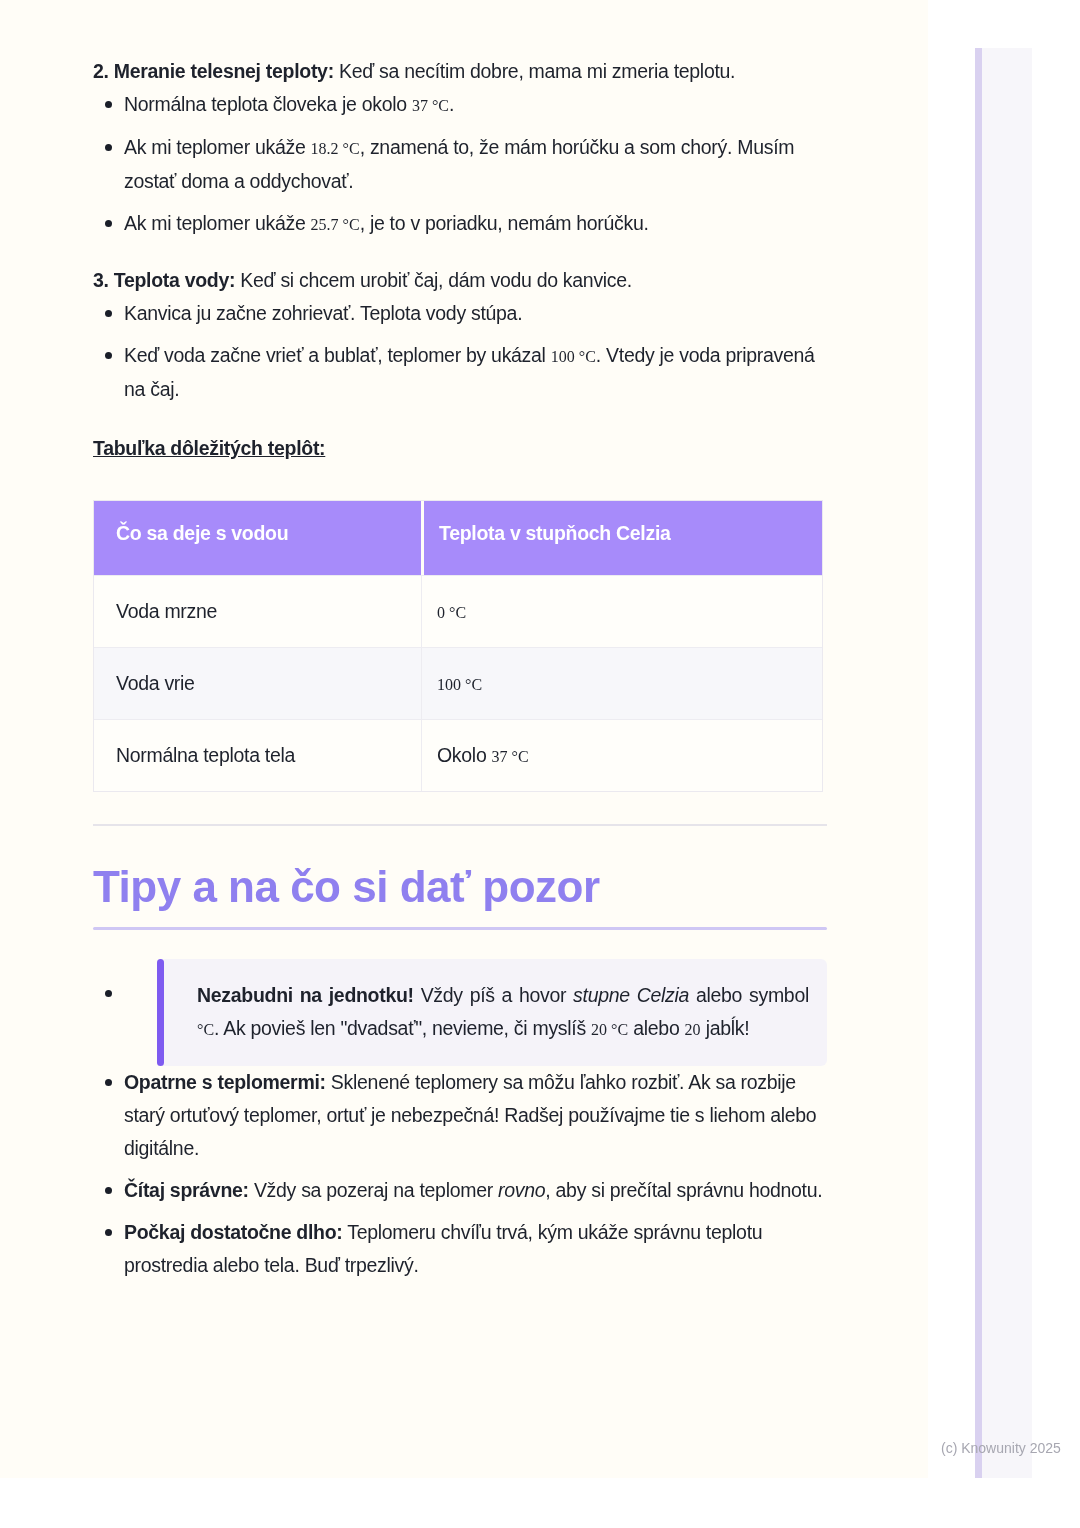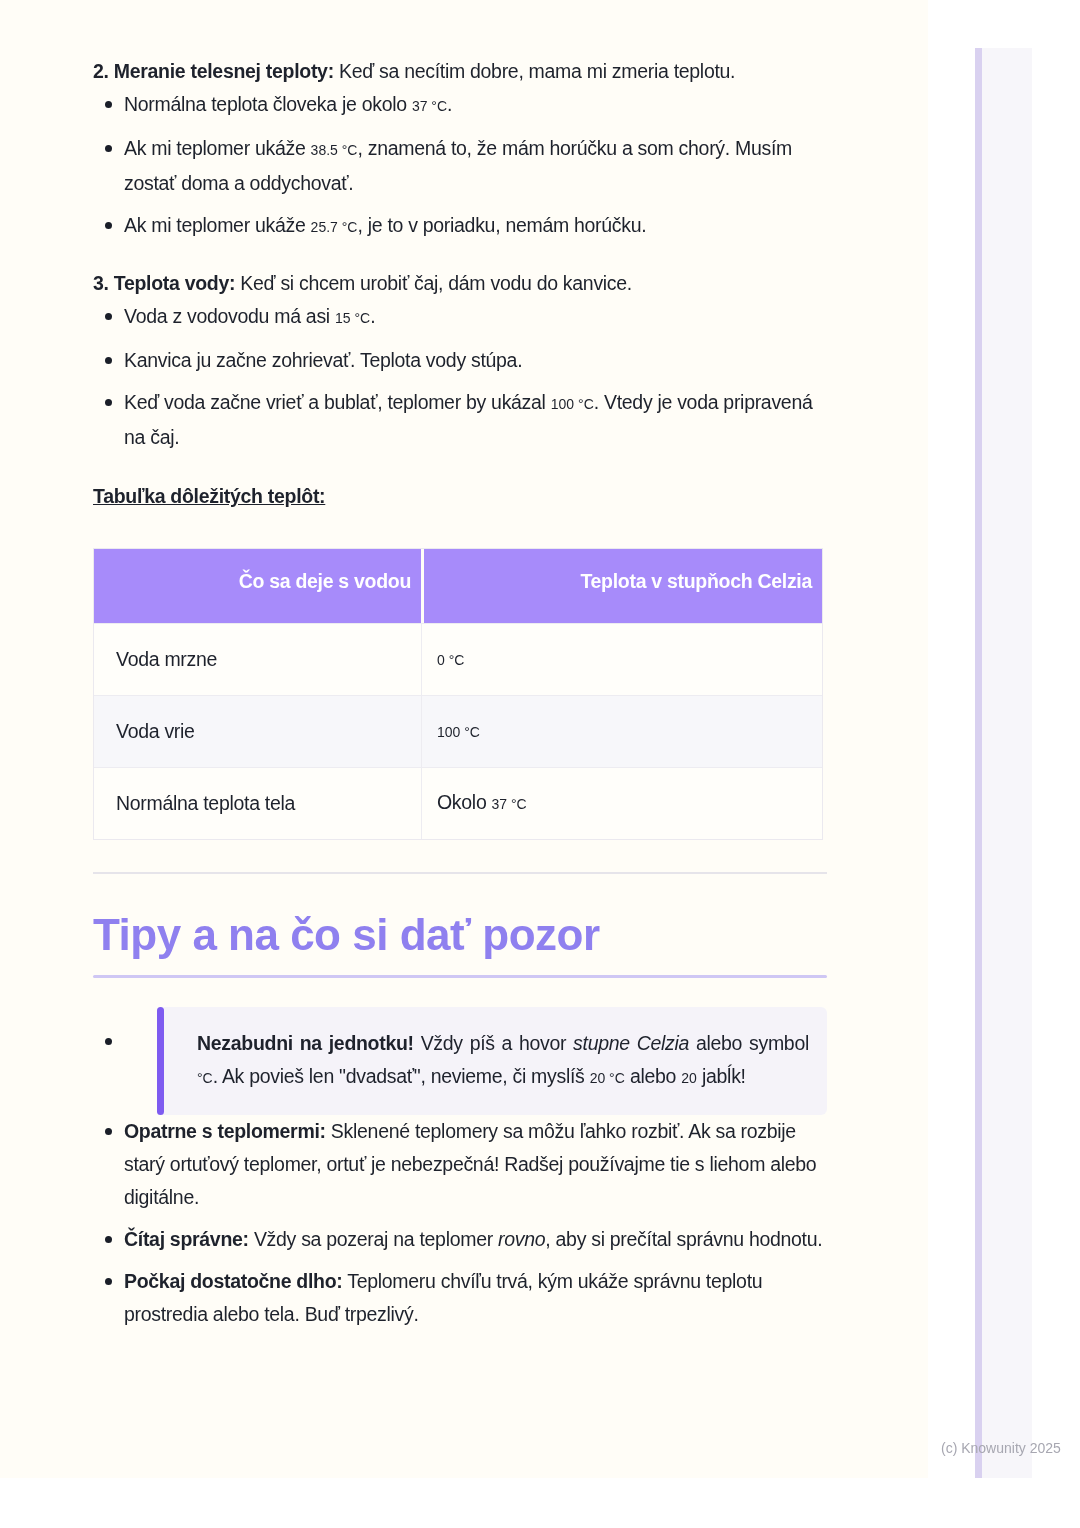--- a/index.html
+++ b/index.html
@@ -38,36 +38,36 @@
   }
   .content{position:absolute;left:93px;top:0;width:734px;}
   .p{margin:0;}
   .b1{margin-top:55px;}
   .b2{margin-top:22px;}
   .b3{margin-top:23px;}
   .b4{margin-top:23px;}
   .b5{margin-top:26px;text-decoration:underline;}
   .run-b{font-weight:700;}
   .run-i{font-style:italic;}
-  .run-m{font-family:Liberation Sans, sans-serif;font-size:14px;letter-spacing:0;}
+  .run-m{font-family:Liberation Serif, serif;font-size:16px;letter-spacing:0;}
   ul.list{list-style:none;margin:0;padding:0;}
   ul.list li{position:relative;padding-left:31px;margin-bottom:9px;}
   ul.list li:last-child{margin-bottom:0;}
   ul.list li::before{
     content:"";position:absolute;left:12px;top:13px;width:7px;height:7px;
     border-radius:50%;background:var(--bullet);
   }
   .temp-table{
     width:730px;margin-top:35px;border-collapse:separate;border-spacing:0;
     border:1px solid var(--table-border);background:#FFFEFA;
   }
   .temp-table col.c1{width:327px;}
   .temp-table th{
     background:var(--table-header-bg);color:#FFFFFF;font-weight:700;
-    text-align:right;height:74px;padding:0 10px 10px 22px;
+    text-align:left;height:74px;padding:0 10px 10px 22px;
   }
   .temp-table th + th{border-left:3px solid var(--page-bg);padding-left:15px;}
   .temp-table td{height:72px;padding:0 10px 0 22px;border-top:1px solid var(--table-line);}
   .temp-table td + td{border-left:1px solid var(--table-line);padding-left:15px;}
   .temp-table tbody tr:nth-child(2){background:var(--row-alt);}
   .divider{height:2px;background:var(--divider-gray);margin-top:32px;}
   .tips-heading{
     margin:39px 0 0 0;color:var(--heading-purple);
     font-size:44px;line-height:44px;font-weight:700;letter-spacing:-0.5px;
   }
@@ -91,28 +91,27 @@
 </head>
 <body>
 
 <div class="doc-page">
   <div class="content">
 
     <p class="p b1"><span class="run-b">2. Meranie telesnej teploty:</span><span class="run-n"> Keď sa necítim dobre, mama mi zmeria teplotu.</span></p>
 
     <ul class="list b2">
         <li><span class="run-n">Normálna teplota človeka je okolo </span><span class="run-m">37 °C</span><span class="run-n">.</span></li>
-        <li><span class="run-n">Ak mi teplomer ukáže </span><span class="run-m">38.5 °C</span><span class="run-n">, znamená to, že mám horúčku a som chorý. Musím zostať doma a oddychovať.</span></li>
+        <li><span class="run-n">Ak mi teplomer ukáže </span><span class="run-m">18.2 °C</span><span class="run-n">, znamená to, že mám horúčku a som chorý. Musím zostať doma a oddychovať.</span></li>
         <li><span class="run-n">Ak mi teplomer ukáže </span><span class="run-m">25.7 °C</span><span class="run-n">, je to v poriadku, nemám horúčku.</span></li>
       </ul>
 
     <p class="p b3"><span class="run-b">3. Teplota vody:</span><span class="run-n"> Keď si chcem urobiť čaj, dám vodu do kanvice.</span></p>
 
     <ul class="list b4">
-        <li><span class="run-n">Voda z vodovodu má asi </span><span class="run-m">15 °C</span><span class="run-n">.</span></li>
         <li><span class="run-n">Kanvica ju začne zohrievať. Teplota vody stúpa.</span></li>
         <li><span class="run-n">Keď voda začne vrieť a bublať, teplomer by ukázal </span><span class="run-m">100 °C</span><span class="run-n">. Vtedy je voda pripravená na čaj.</span></li>
       </ul>
 
     <p class="p b5"><span class="run-b">Tabuľka dôležitých teplôt:</span></p>
 
     <table class="temp-table">
       <colgroup>
           <col class="c1">
           <col class="c2">

